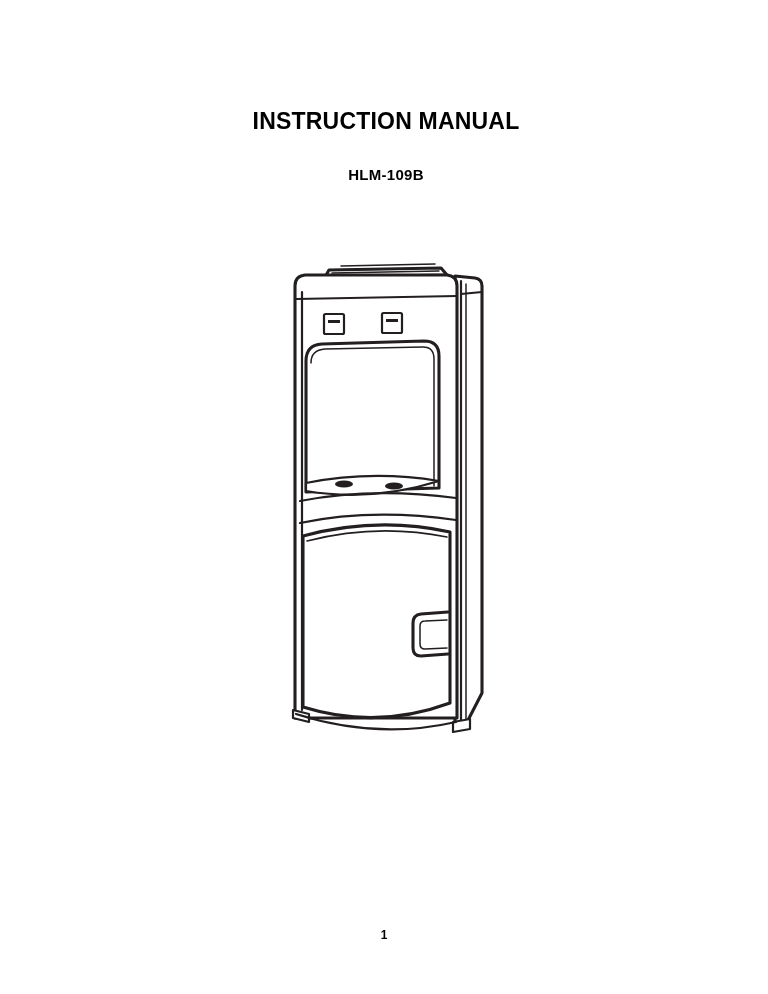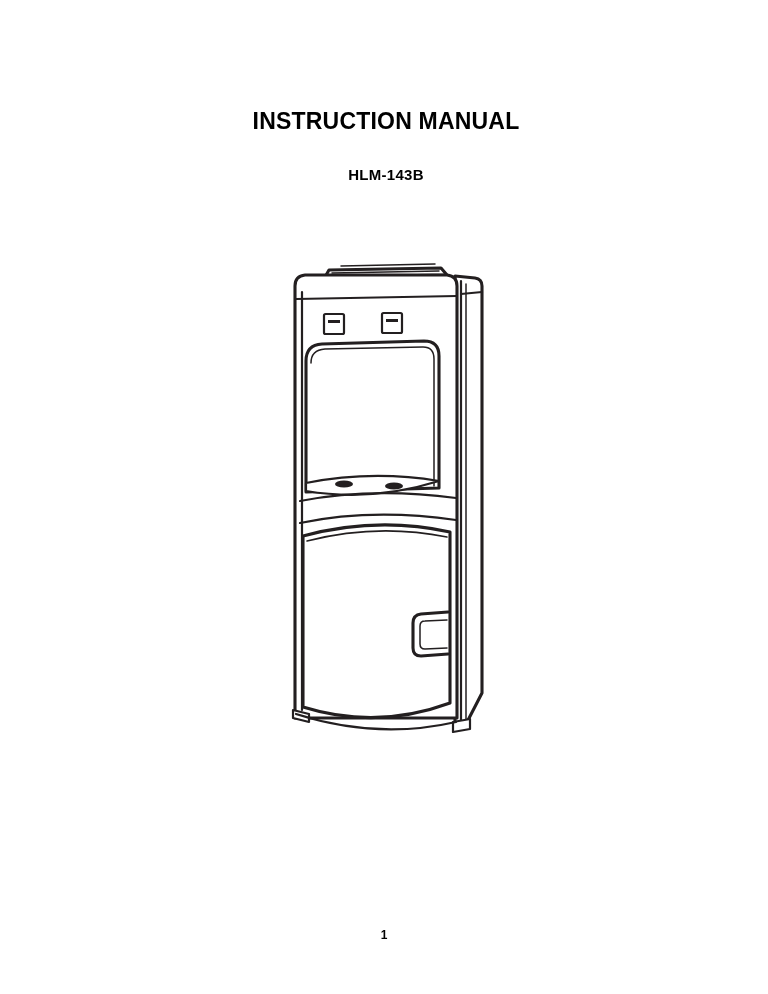--- a/index.html
+++ b/index.html
@@ -84,21 +84,21 @@
   .fill-dark { fill: #231f20; stroke: none; }
   .fill-white { fill: #ffffff; }
 </style>
 </head>
 <body>
 
 <div class="page">
 
   <div class="title-block">
     <h1 class="doc-title">INSTRUCTION MANUAL</h1>
-    <p class="doc-model">HLM-143B</p>
+    <p class="doc-model">HLM-109B</p>
   </div>
 
   <div class="figure-wrap">
     <svg width="230" height="500" viewBox="0 0 230 500">
 
       <path class="ln ln-thick fill-white" d="M 186 28 L 206 30 Q 213 31 213 38 L 213 445 L 196 478 L 186 480 Z"></path>
 
       <path class="ln ln-med" d="M 192 33 L 192 476"></path>
       <path class="ln ln-thin" d="M 197 36 L 197 474"></path>
 

